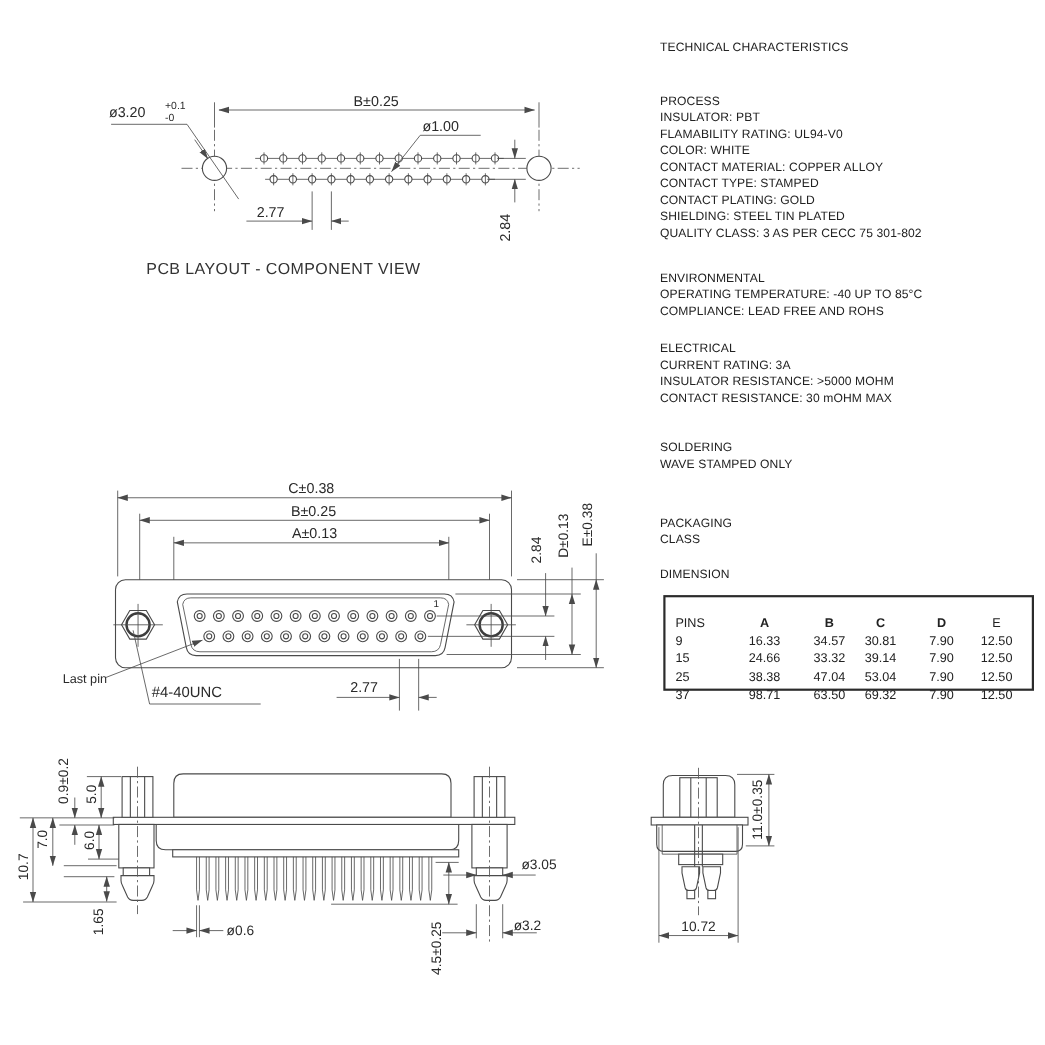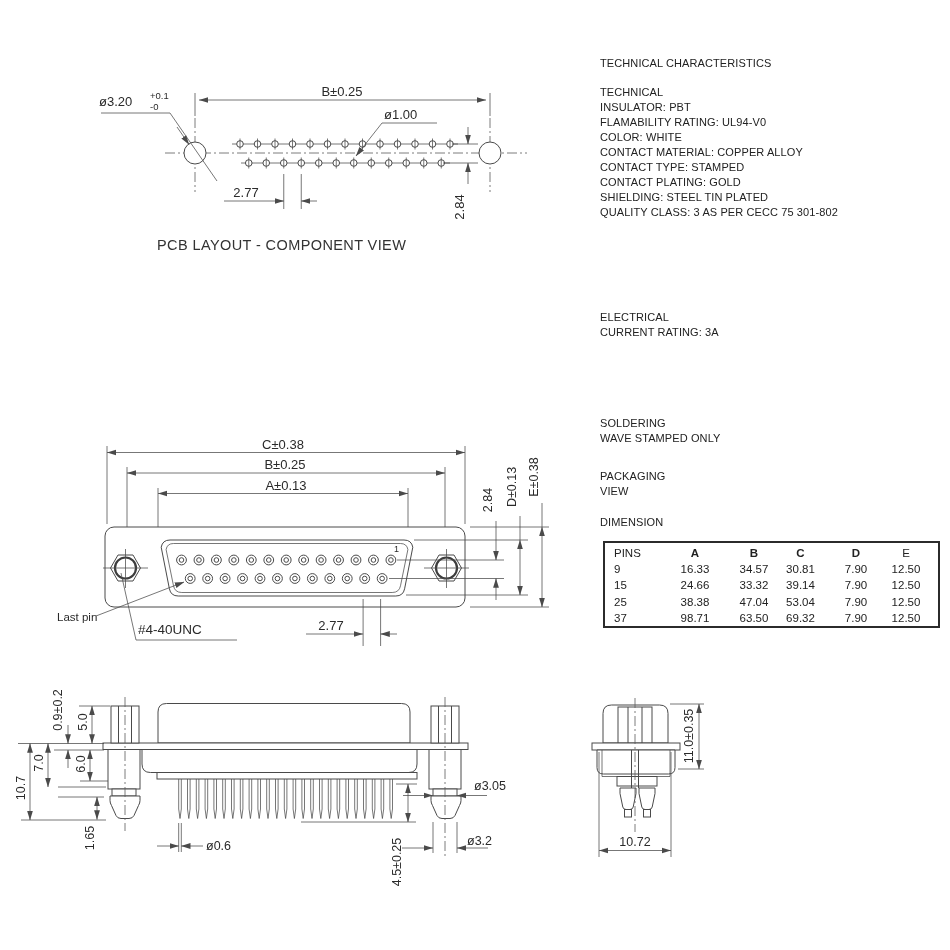--- a/index.html
+++ b/index.html
@@ -7,27 +7,27 @@
          font-family:"Liberation Sans","DejaVu Sans",sans-serif;color:#222;}
   svg{position:absolute;left:0;top:0;}
   svg text{fill:#2a2a2a;font-family:"Liberation Sans","DejaVu Sans",sans-serif;}
   .ln{stroke:#4a4a4a;stroke-width:1;fill:none;}
   .tn{stroke:#4a4a4a;stroke-width:.75;fill:none;}
   .cl{stroke:#5a5a5a;stroke-width:.8;fill:none;stroke-dasharray:10 3 2 3;}
   .fw{fill:#ffffff;stroke:#4a4a4a;stroke-width:1;}
   .dim{font-size:12.5px;}
   .dimL{font-size:13px;}
   .tol{font-size:9.5px;}
-  .cap{position:absolute;left:133px;top:237px;font-size:14.5px;letter-spacing:.4px;color:#333;margin-left:24px;}
+  .cap{position:absolute;left:133px;top:237px;font-size:14.5px;letter-spacing:.4px;color:#333;}
   .rp{position:absolute;left:600px;top:0;width:348px;height:700px;font-size:11px;line-height:15px;
       letter-spacing:.1px;color:#222;}
   .rp .blk{position:absolute;left:0;}
   .dtab{position:absolute;left:603px;top:541px;width:337px;height:87px;border:2px solid #2b2b2b;
         box-sizing:border-box;font-size:11.5px;color:#222;}
-  .dtab table{border-collapse:collapse;width:100%;margin-top:2px;}
+  .dtab table{border-collapse:collapse;width:100%;margin-top:16px;}
   .dtab td,.dtab th{padding:0;height:16.2px;text-align:center;font-weight:normal;font-size:11.5px;}
   .dtab .c0{text-align:left;padding-left:9px;}
   .dtab th.b{font-weight:bold;}
 </style>
 </head>
 <body>
 
 <div id="stage">
 
 <svg width="950" height="950" viewBox="0 0 950 950">
@@ -370,48 +370,55 @@
     <line class="tn" x1="599" y1="752" x2="599" y2="857"></line>
     <line class="tn" x1="671" y1="752" x2="671" y2="857"></line>
     <line class="tn" x1="599" y1="850.5" x2="671" y2="850.5" marker-start="url(#ar)" marker-end="url(#ar)"></line>
     <text class="dim" x="635" y="846" text-anchor="middle">10.72</text>
   </g>
 </svg>
 
 <div class="cap">PCB LAYOUT - COMPONENT VIEW</div>
 
 <div class="rp">
-  <div class="blk" style="top:56px">TECHNICAL CHARACTERISTICS</div>
+  <div class="blk" style="top:36px">TECHNICAL CHARACTERISTICS</div>
 
   <div class="blk" style="top:85px">
-    <div>TECHNICAL</div>
+    <div>PROCESS</div>
     <div>INSULATOR: PBT</div>
     <div>FLAMABILITY RATING: UL94-V0</div>
     <div>COLOR: WHITE</div>
     <div>CONTACT MATERIAL: COPPER ALLOY</div>
     <div>CONTACT TYPE: STAMPED</div>
     <div>CONTACT PLATING: GOLD</div>
     <div>SHIELDING: STEEL TIN PLATED</div>
     <div>QUALITY CLASS: 3 AS PER CECC 75 301-802</div>
   </div>
 
+  <div class="blk" style="top:246px">
+    <div>ENVIRONMENTAL</div>
+    <div>OPERATING TEMPERATURE: -40 UP TO 85°C</div>
+    <div>COMPLIANCE: LEAD FREE AND ROHS</div>
+  </div>
 
   <div class="blk" style="top:310px">
     <div>ELECTRICAL</div>
     <div>CURRENT RATING: 3A</div>
-  </div>
-
-  <div class="blk" style="top:416px">
+    <div>INSULATOR RESISTANCE: &gt;5000 MOHM</div>
+    <div>CONTACT RESISTANCE: 30 mOHM MAX</div>
+  </div>
+
+  <div class="blk" style="top:400px">
     <div>SOLDERING</div>
     <div>WAVE STAMPED ONLY</div>
   </div>
 
   <div class="blk" style="top:469px">
     <div>PACKAGING</div>
-    <div>VIEW</div>
+    <div>CLASS</div>
   </div>
 
   <div class="blk" style="top:515px">
     <div>DIMENSION</div>
   </div>
 </div>
 
 <div class="dtab">
   <table>
     <colgroup>

